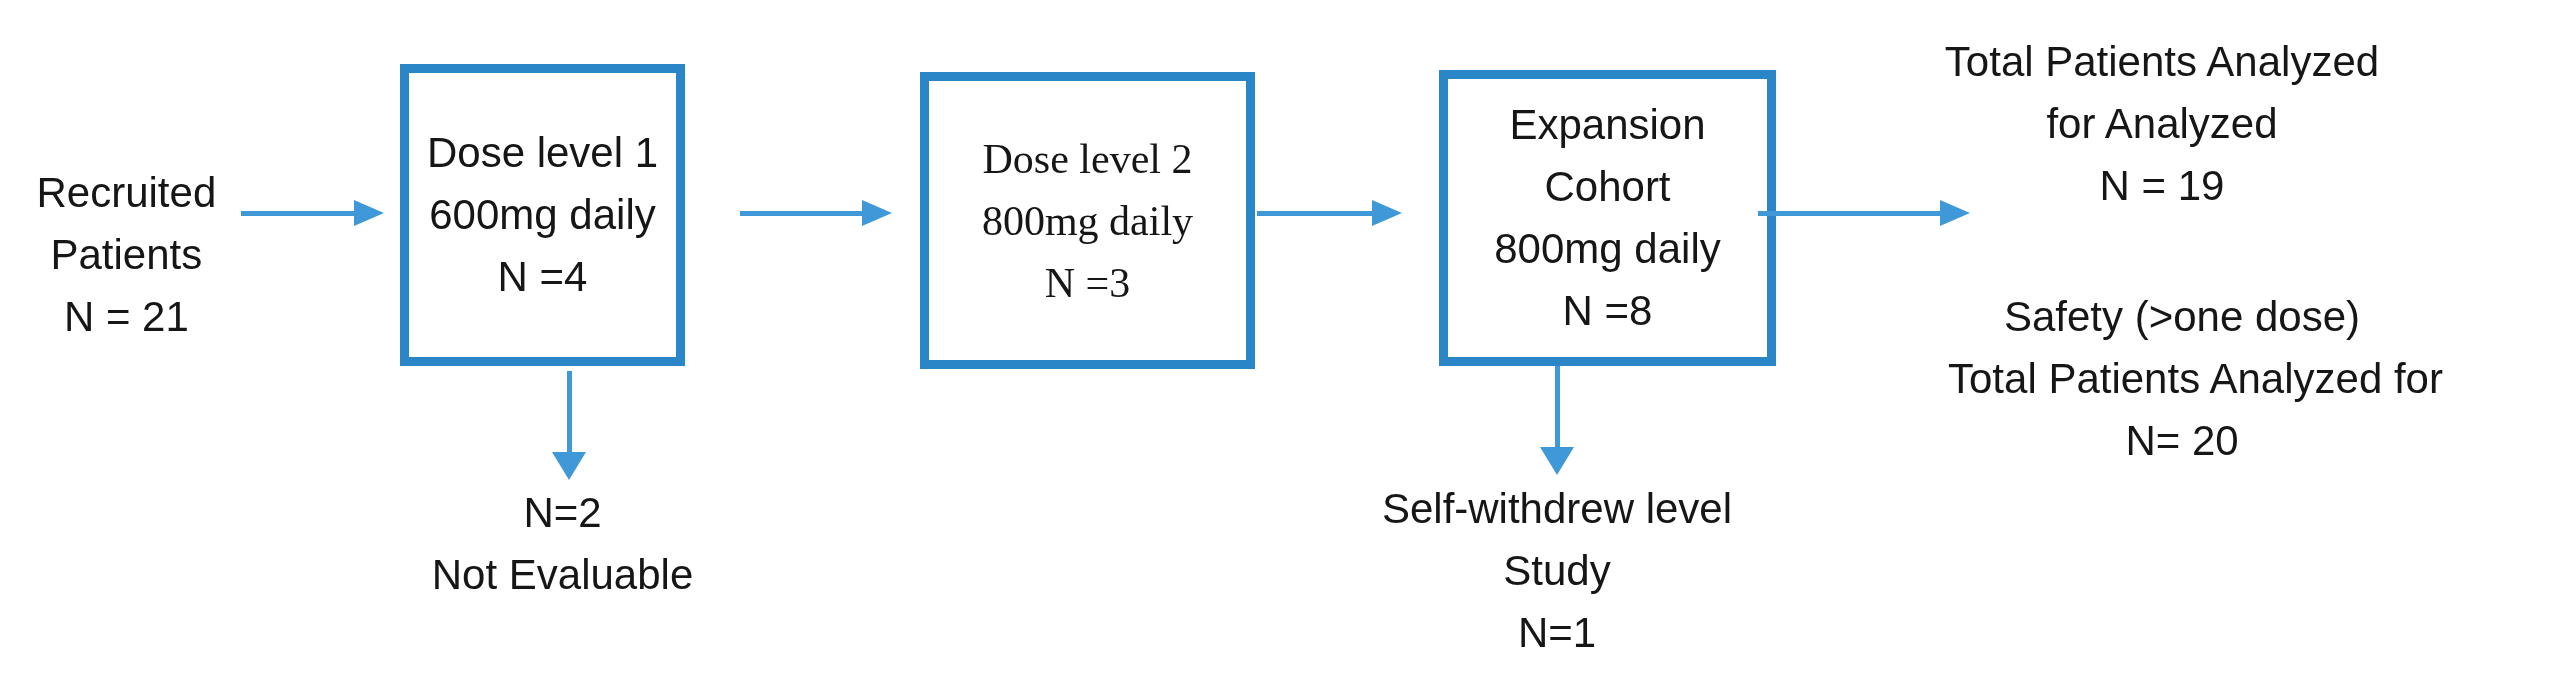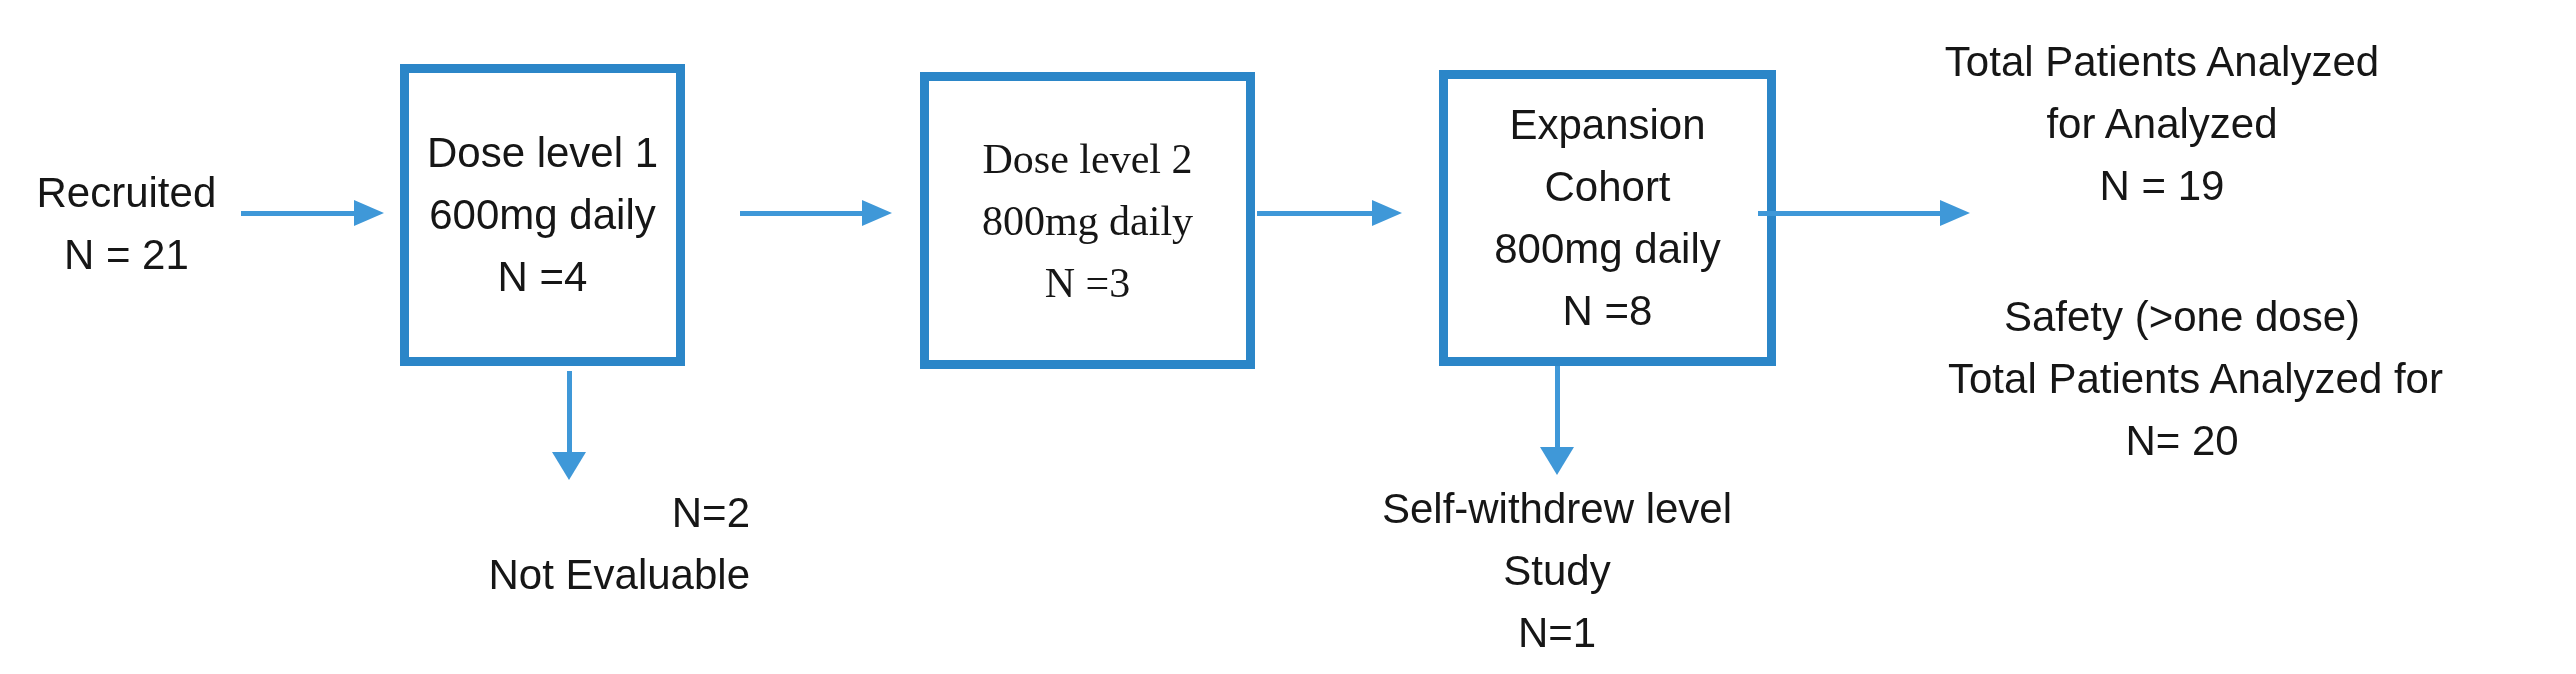--- a/index.html
+++ b/index.html
@@ -65,20 +65,21 @@
     border-top: 28px solid var(--arrow);
   }
 </style>
 </head>
 <body>
 
 <div class="diagram">
 
   <div class="txt" style="left:9.4px; top:130px; width:234px;margin-top:32px;">
     <span>Recruited</span>
+    <span>Patients</span>
     <span>N = 21</span>
   </div>
 
   <div class="harrow" style="left:241px; top:200px; width:143px; height:26px;">
     <div class="shaft" style="width:115px;"></div>
     <div class="head" style="left:113px;"></div>
   </div>
 
   <div class="node-box" style="left:400px; top:64px; width:285px; height:302px;">
     <span>Dose level 1</span>
@@ -124,21 +125,21 @@
     <span>Safety (&gt;one dose)</span>
     <span>Total Patients Analyzed for</span>
     <span>N= 20</span>
   </div>
 
   <div class="varrow" style="left:552px; top:371px; width:34px; height:109px;">
     <div class="shaft" style="height:82px;"></div>
     <div class="head" style="top:81px;"></div>
   </div>
 
-  <div class="txt" style="left:375px; top:482px; width:375px;text-align:right;">
+  <div class="txt" style="left:375px; top:482px; width:375px;">
     <span>N=2</span>
     <span>Not Evaluable</span>
   </div>
 
   <div class="varrow" style="left:1540px; top:366px; width:34px; height:109px;">
     <div class="shaft" style="height:82px;"></div>
     <div class="head" style="top:81px;"></div>
   </div>
 
   <div class="txt" style="left:1346px; top:478px; width:422px;">

